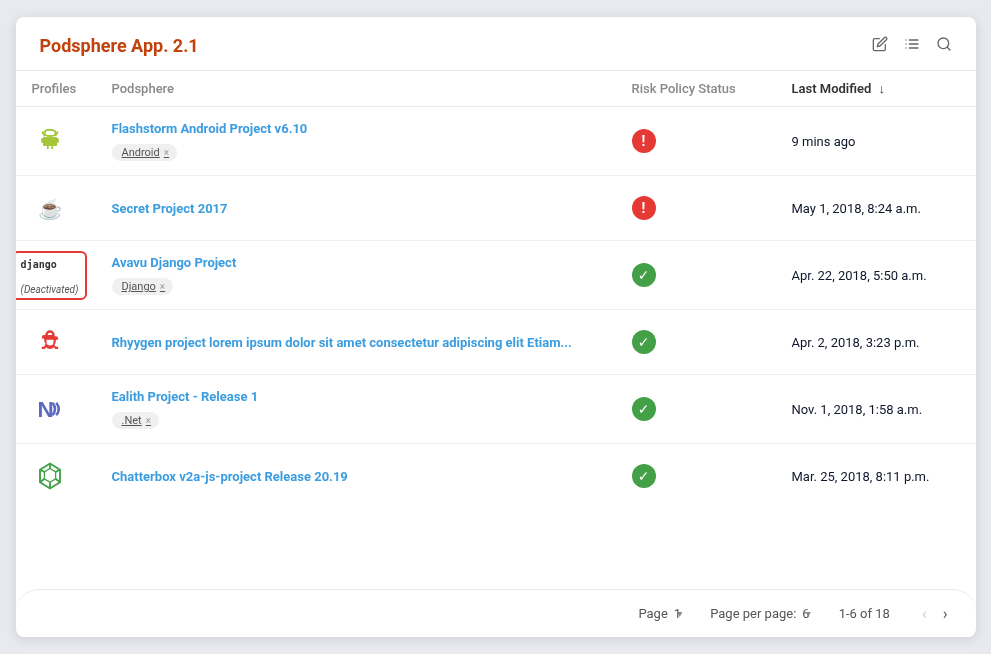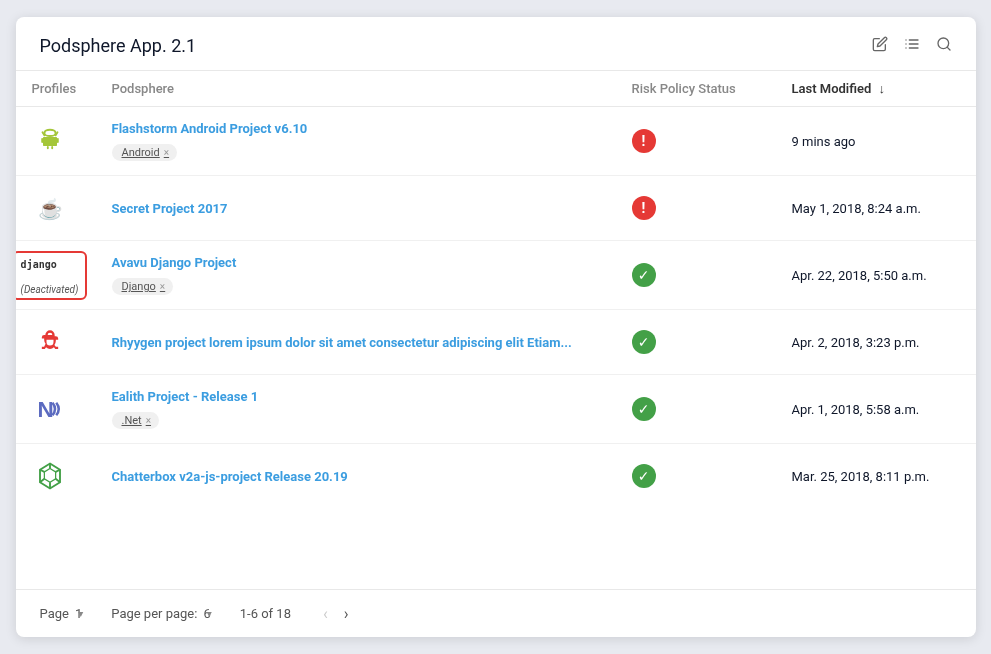--- a/index.html
+++ b/index.html
@@ -24,22 +24,22 @@
     }
     .app-header {
       display: flex;
       align-items: center;
       justify-content: space-between;
       padding: 18px 24px 14px 24px;
       border-bottom: 1px solid #e8e8e8;
     }
     .app-title {
       font-size: 18px;
-      font-weight: 400;
-      color: #0f172a;
+      font-weight: 700;
+      color: #c2410c;
     }
     .header-actions {
       display: flex;
       gap: 16px;
       align-items: center;
     }
     .header-icon {
       color: #666;
       cursor: pointer;
       font-size: 16px;
@@ -170,26 +170,27 @@
       display: inline-flex;
       align-items: center;
       justify-content: center;
       color: white;
       font-size: 14px;
     }
     
     .table-footer {
       display: flex;
       align-items: center;
-      justify-content: flex-start;
+      justify-content: flex-end;
       padding: 12px 24px;
       border-top: 1px solid #e8e8e8;
       gap: 28px;
       font-size: 13px;
       color: #555;
+      border-radius: 23px;
     }
     .footer-section {
       display: flex;
       align-items: center;
       gap: 6px;
     }
     .chevron-down {
       font-size: 10px;
       color: #888;
       margin-left: -10px;
@@ -320,21 +321,21 @@
               <div class="profile-icon">
                 <svg width="30" height="30" viewBox="0 0 24 24">
         <text x="2" y="18" font-size="18" font-weight="900" fill="#5c6bc0" font-family="Arial, sans-serif">N</text>
         <path d="M14 7 Q18 12 14 17" stroke="#5c6bc0" stroke-width="2" fill="none"></path>
         <path d="M17 7 Q21 12 17 17" stroke="#5c6bc0" stroke-width="2" fill="none"></path>
       </svg>
               </div>
             </td>
             <td class="project-cell"><a class="project-link" href="#">Ealith Project - Release 1</a><div style="margin-top: 4px;"><span class="tag">.Net<span class="tag-close">×</span></span></div></td>
             <td class="risk-cell"><span class="risk-ok">✓</span></td>
-            <td class="modified-cell">Apr. 1, 2018, 5:58 a.m.</td>
+            <td class="modified-cell">Nov. 1, 2018, 1:58 a.m.</td>
           </tr>
           <tr>
             <td class="profile-cell">
               <div class="profile-icon">
                 <svg width="30" height="30" viewBox="0 0 24 24">
         <polygon points="12,2 20,7 20,17 12,22 4,17 4,7" fill="none" stroke="#43a047" stroke-width="1.5"></polygon>
         <polygon points="12,6 16.5,8.75 16.5,14.25 12,17 7.5,14.25 7.5,8.75" fill="none" stroke="#43a047" stroke-width="1"></polygon>
         <line x1="12" y1="2" x2="12" y2="6" stroke="#43a047" stroke-width="1.5"></line>
         <line x1="20" y1="7" x2="16.5" y2="8.75" stroke="#43a047" stroke-width="1.5"></line>
         <line x1="20" y1="17" x2="16.5" y2="14.25" stroke="#43a047" stroke-width="1.5"></line>

